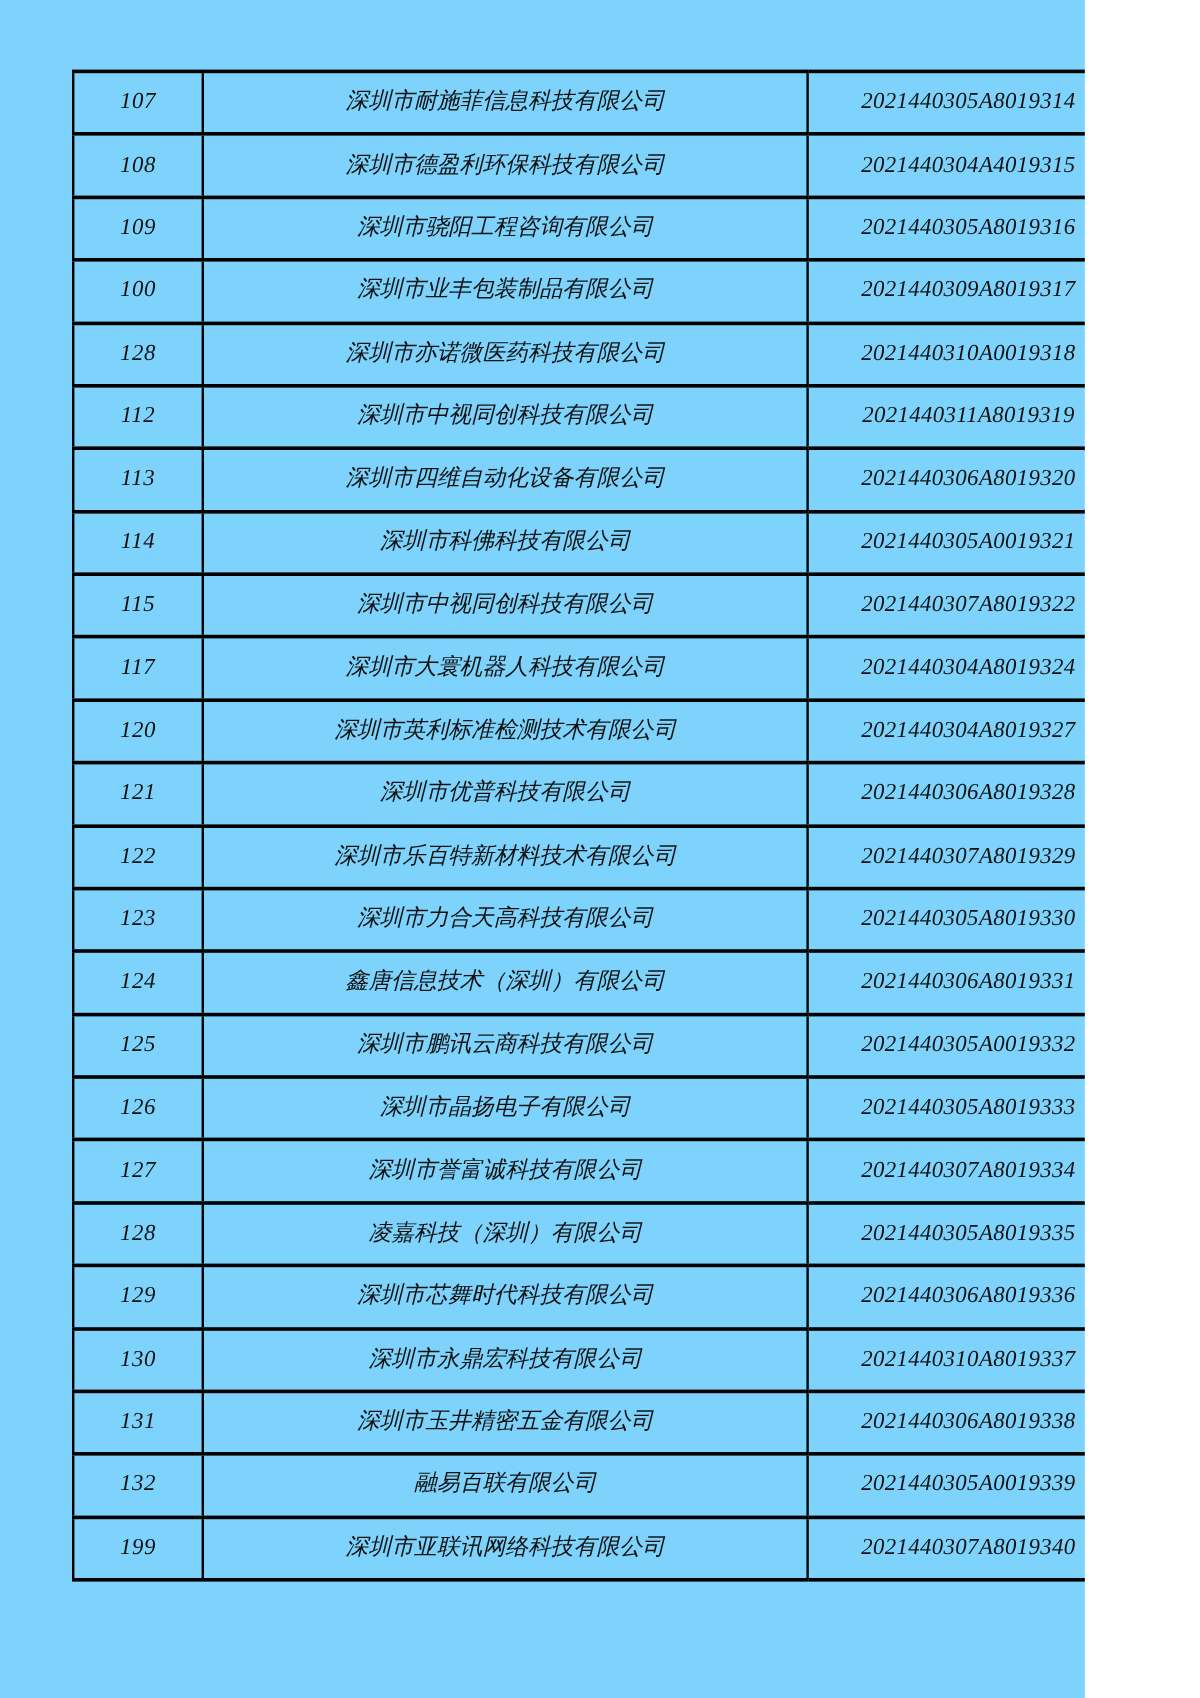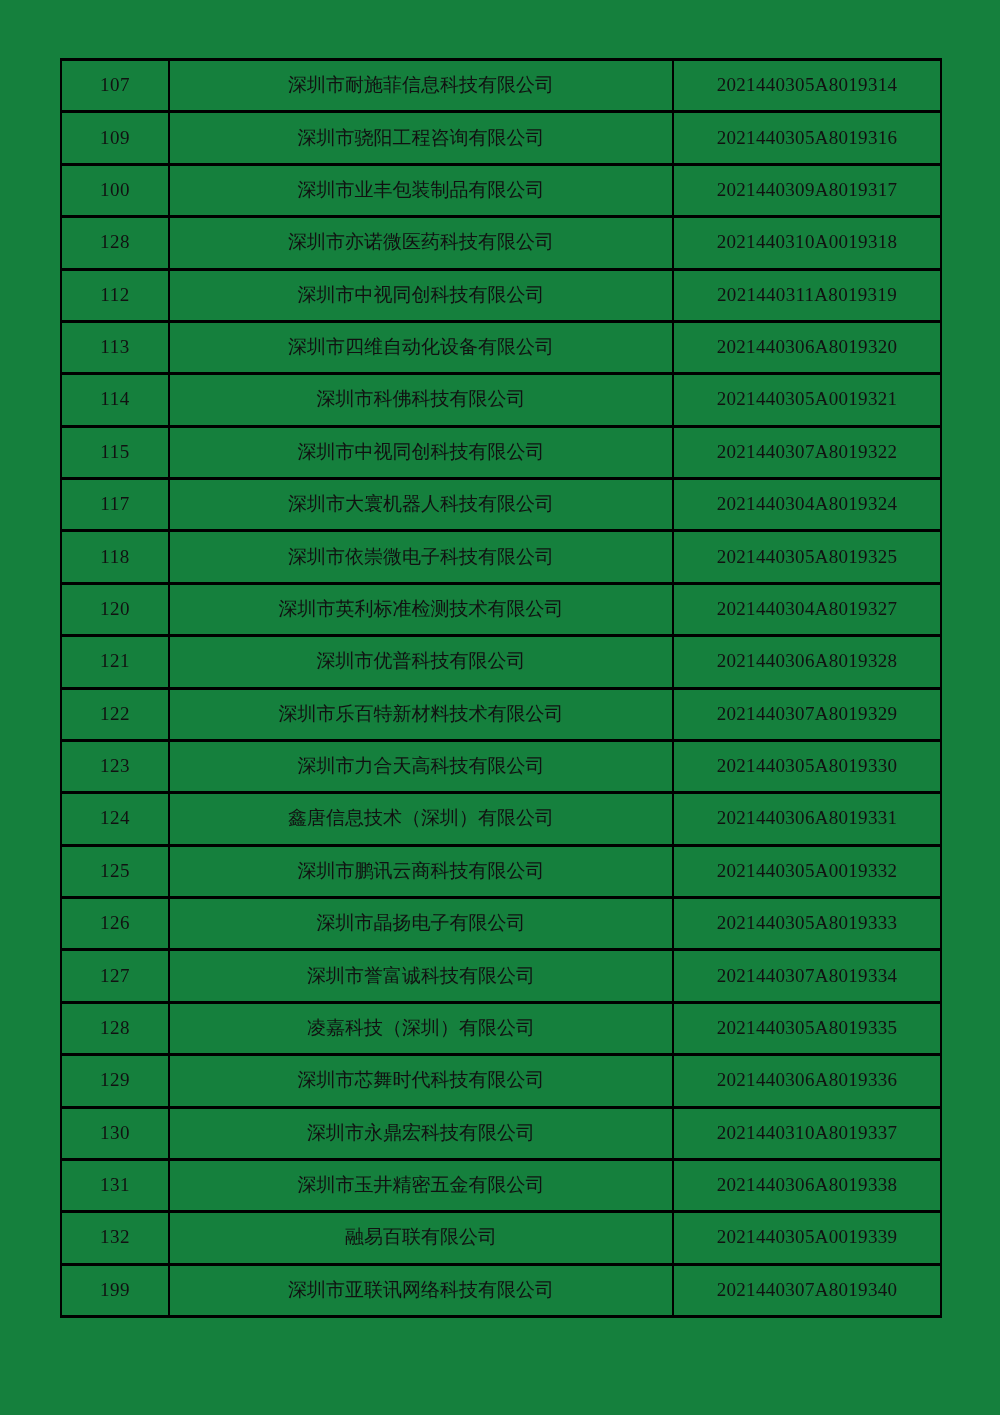--- a/index.html
+++ b/index.html
@@ -2,24 +2,25 @@
 <html><head>
 <meta charset="utf-8">
 <style>
   * { margin: 0; padding: 0; box-sizing: border-box; }
   html, body {
     background: #ffffff;
     font-family: "Liberation Serif", "DejaVu Serif", serif;
   }
   .page {
     position: relative;
-    width: 1000px;
+    width: 904px;
     height: 1415px;
-    background: #15803d;
+    background: #7dd3fc;
     overflow: hidden;
+    font-style: italic;
   }
   table.roster {
     position: absolute;
     left: 60px;
     top: 58px;
     width: 880px;
     height: 1260px;
     border-collapse: collapse;
     table-layout: fixed;
   }
@@ -54,20 +55,25 @@
       <col class="col-company">
       <col class="col-code">
     </colgroup>
     <tbody data-name="table-body">
         <tr data-name="table-row">
           <td data-name="row-number-cell">107</td>
           <td data-name="company-name-cell">深圳市耐施菲信息科技有限公司</td>
           <td data-name="registration-code-cell">2021440305A8019314</td>
         </tr>
         <tr data-name="table-row">
+          <td data-name="row-number-cell">108</td>
+          <td data-name="company-name-cell">深圳市德盈利环保科技有限公司</td>
+          <td data-name="registration-code-cell">2021440304A4019315</td>
+        </tr>
+        <tr data-name="table-row">
           <td data-name="row-number-cell">109</td>
           <td data-name="company-name-cell">深圳市骁阳工程咨询有限公司</td>
           <td data-name="registration-code-cell">2021440305A8019316</td>
         </tr>
         <tr data-name="table-row">
           <td data-name="row-number-cell">100</td>
           <td data-name="company-name-cell">深圳市业丰包装制品有限公司</td>
           <td data-name="registration-code-cell">2021440309A8019317</td>
         </tr>
         <tr data-name="table-row">
@@ -92,25 +98,20 @@
         </tr>
         <tr data-name="table-row">
           <td data-name="row-number-cell">115</td>
           <td data-name="company-name-cell">深圳市中视同创科技有限公司</td>
           <td data-name="registration-code-cell">2021440307A8019322</td>
         </tr>
         <tr data-name="table-row">
           <td data-name="row-number-cell">117</td>
           <td data-name="company-name-cell">深圳市大寰机器人科技有限公司</td>
           <td data-name="registration-code-cell">2021440304A8019324</td>
-        </tr>
-        <tr data-name="table-row">
-          <td data-name="row-number-cell">118</td>
-          <td data-name="company-name-cell">深圳市依崇微电子科技有限公司</td>
-          <td data-name="registration-code-cell">2021440305A8019325</td>
         </tr>
         <tr data-name="table-row">
           <td data-name="row-number-cell">120</td>
           <td data-name="company-name-cell">深圳市英利标准检测技术有限公司</td>
           <td data-name="registration-code-cell">2021440304A8019327</td>
         </tr>
         <tr data-name="table-row">
           <td data-name="row-number-cell">121</td>
           <td data-name="company-name-cell">深圳市优普科技有限公司</td>
           <td data-name="registration-code-cell">2021440306A8019328</td>

